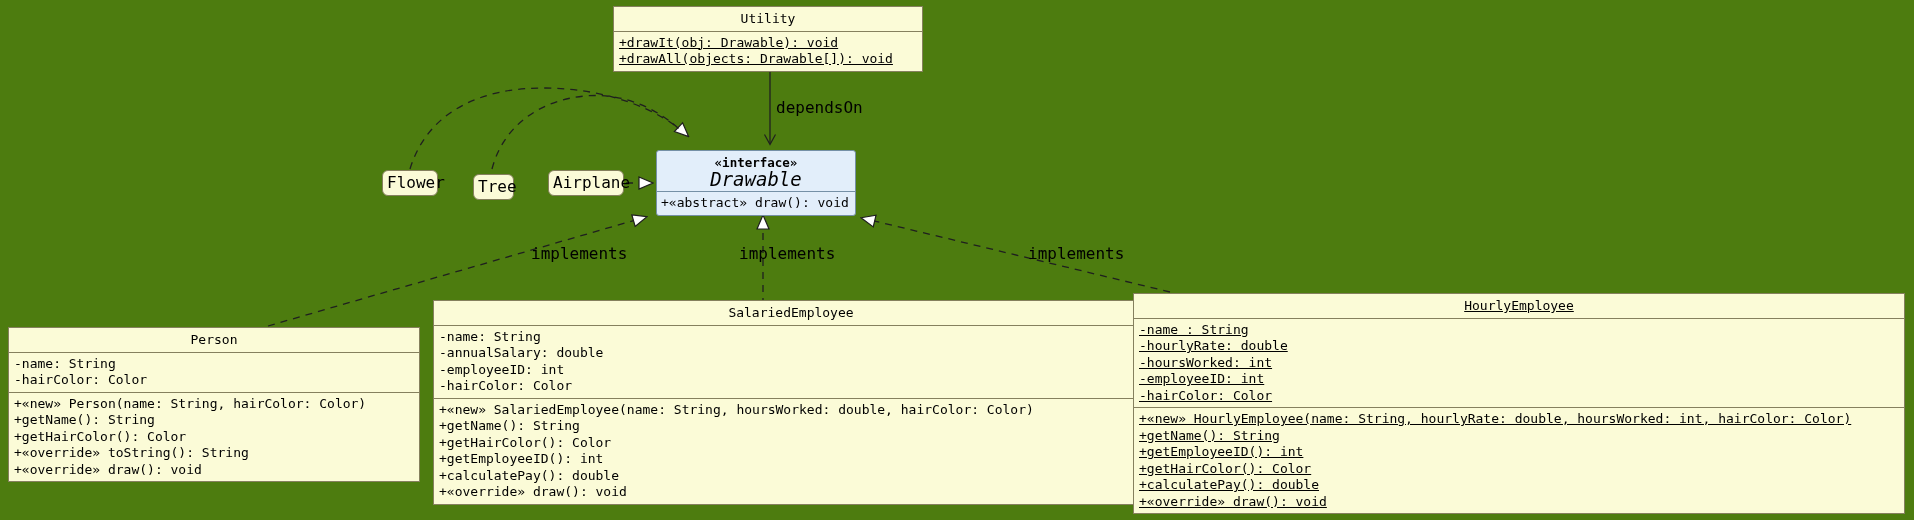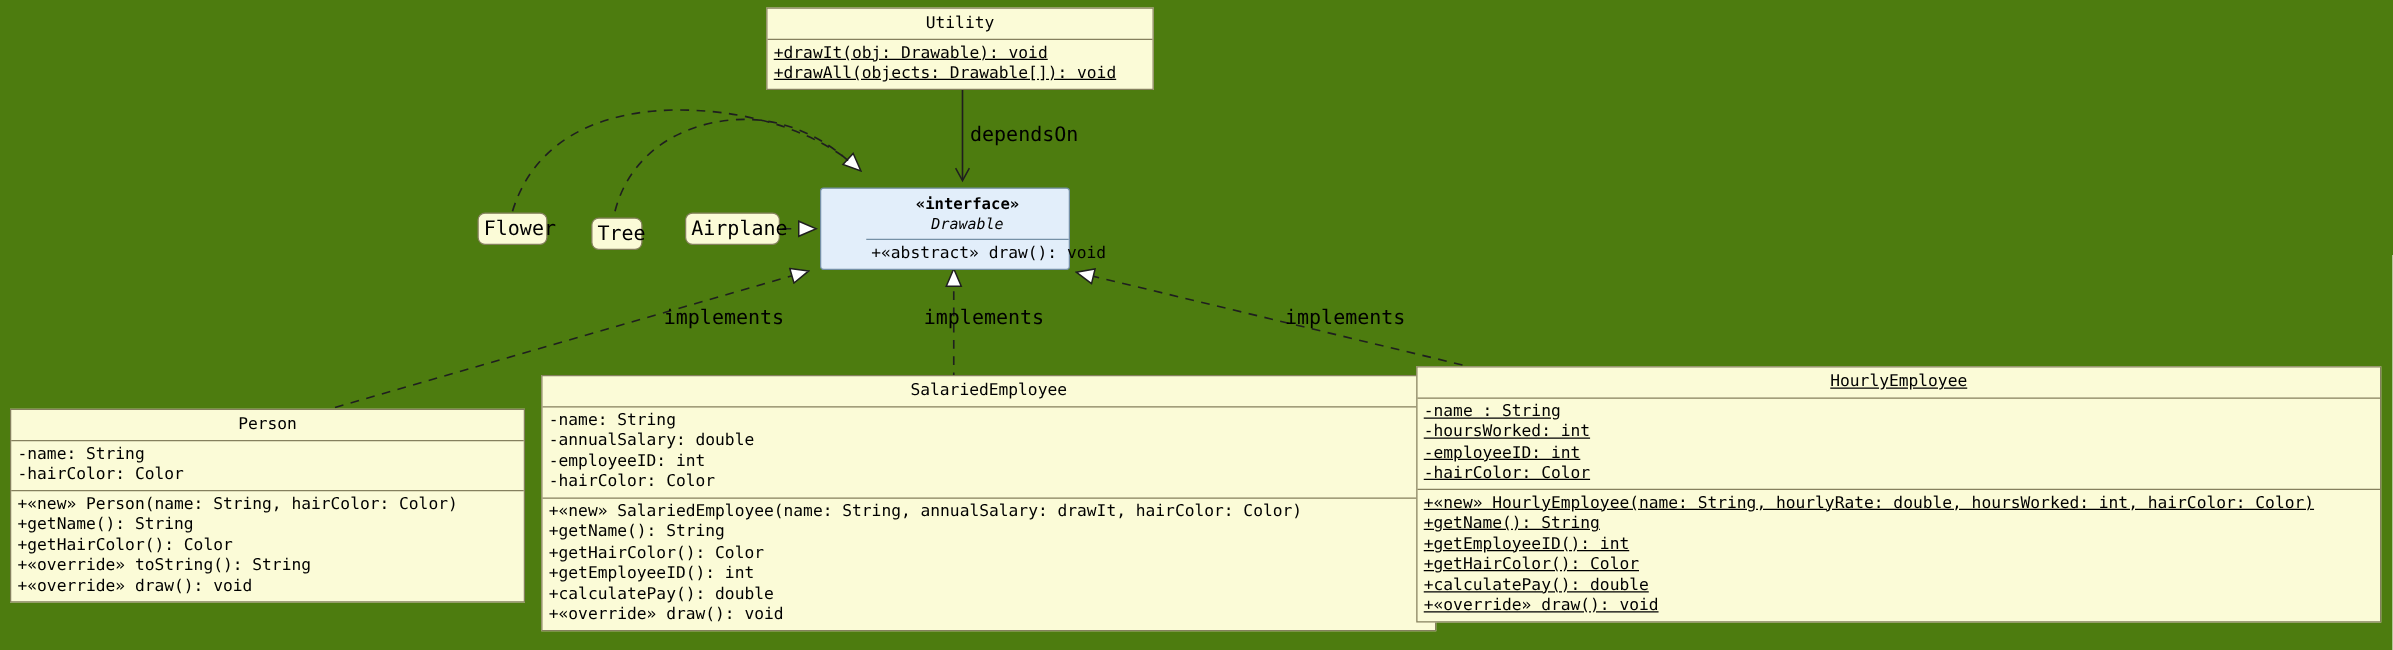--- a/index.html
+++ b/index.html
@@ -18,21 +18,21 @@
   .uml-box .title{text-align:center;padding:4px 6px 3px;border-bottom:1px solid var(--class-border);white-space:nowrap;}
   .uml-box .compartment{padding:3px 5px;border-bottom:1px solid var(--class-border);}
   .uml-box .compartment:last-child{border-bottom:none;}
   .line{white-space:nowrap;}
   .simple-box{position:absolute;background:var(--class-fill);border:1px solid var(--class-border);
     border-radius:6px;box-sizing:border-box;font-size:16px;line-height:18px;text-align:center;padding:3px 4px;}
   #utility .compartment .line{text-decoration:underline;}
   #drawable{background:var(--interface-fill);border:1px solid var(--interface-border);border-radius:3px;}
   #drawable .header{text-align:center;padding:4px 4px 3px;border-bottom:1px solid var(--interface-border);}
   #drawable .stereotype{font-weight:bold;font-size:12.5px;line-height:16px;}
-  #drawable .iface-name{font-style:italic;font-size:12px;line-height:17px;}
+  #drawable .iface-name{font-style:italic;font-size:19px;line-height:17px;}
   #drawable .compartment{padding:3px 4px;border-bottom:none;}
   #drawable .line{font-size:13px;}
   .edge-label{position:absolute;font-size:16px;line-height:15px;white-space:nowrap;}
 </style>
 </head>
 <body>
 
 <div id="diagram">
 
   <svg id="connectors" width="1914" height="520">
@@ -63,21 +63,21 @@
   <div id="utility" class="uml-box" style="left:613px;top:6px;width:310px;">
     <div class="title">Utility</div>
     <div class="compartment">
       <div class="line">+drawIt(obj: Drawable): void</div>
       <div class="line">+drawAll(objects: Drawable[]): void</div>
     </div>
   </div>
 
   <span class="edge-label" style="left:776px;top:100px;">dependsOn</span>
 
-  <div id="drawable" class="uml-box" style="left:656px;top:150px;width:200px;padding-left:36px;">
+  <div id="drawable" class="uml-box" style="left:656px;top:150px;width:200px;">
     <div class="header">
       <div class="stereotype">«interface»</div>
       <div class="iface-name">Drawable</div>
     </div>
     <div class="compartment">
       <div class="line">+«abstract» draw(): void</div>
     </div>
   </div>
 
   <div class="simple-box" style="left:382px;top:170px;width:56px;">Flower</div>
@@ -105,33 +105,34 @@
 
   <div id="salaried" class="uml-box" style="left:433px;top:300px;width:716px;">
     <div class="title">SalariedEmployee</div>
     <div class="compartment">
       <div class="line">-name: String</div>
       <div class="line">-annualSalary: double</div>
       <div class="line">-employeeID: int</div>
       <div class="line">-hairColor: Color</div>
     </div>
     <div class="compartment">
-      <div class="line">+«new» SalariedEmployee(name: String, annualSalary: drawIt, hairColor: Color)</div>
+      <div class="line">+«new» SalariedEmployee(name: String, hoursWorked: double, hairColor: Color)</div>
       <div class="line">+getName(): String</div>
       <div class="line">+getHairColor(): Color</div>
       <div class="line">+getEmployeeID(): int</div>
       <div class="line">+calculatePay(): double</div>
       <div class="line">+«override» draw(): void</div>
     </div>
   </div>
 
   <div id="hourly" class="uml-box" style="left:1133px;top:293px;width:772px;text-decoration:underline;">
     <div class="title">HourlyEmployee</div>
     <div class="compartment">
       <div class="line">-name : String</div>
+      <div class="line">-hourlyRate: double</div>
       <div class="line">-hoursWorked: int</div>
       <div class="line">-employeeID: int</div>
       <div class="line">-hairColor: Color</div>
     </div>
     <div class="compartment">
       <div class="line">+«new» HourlyEmployee(name: String, hourlyRate: double, hoursWorked: int, hairColor: Color)</div>
       <div class="line">+getName(): String</div>
       <div class="line">+getEmployeeID(): int</div>
       <div class="line">+getHairColor(): Color</div>
       <div class="line">+calculatePay(): double</div>

